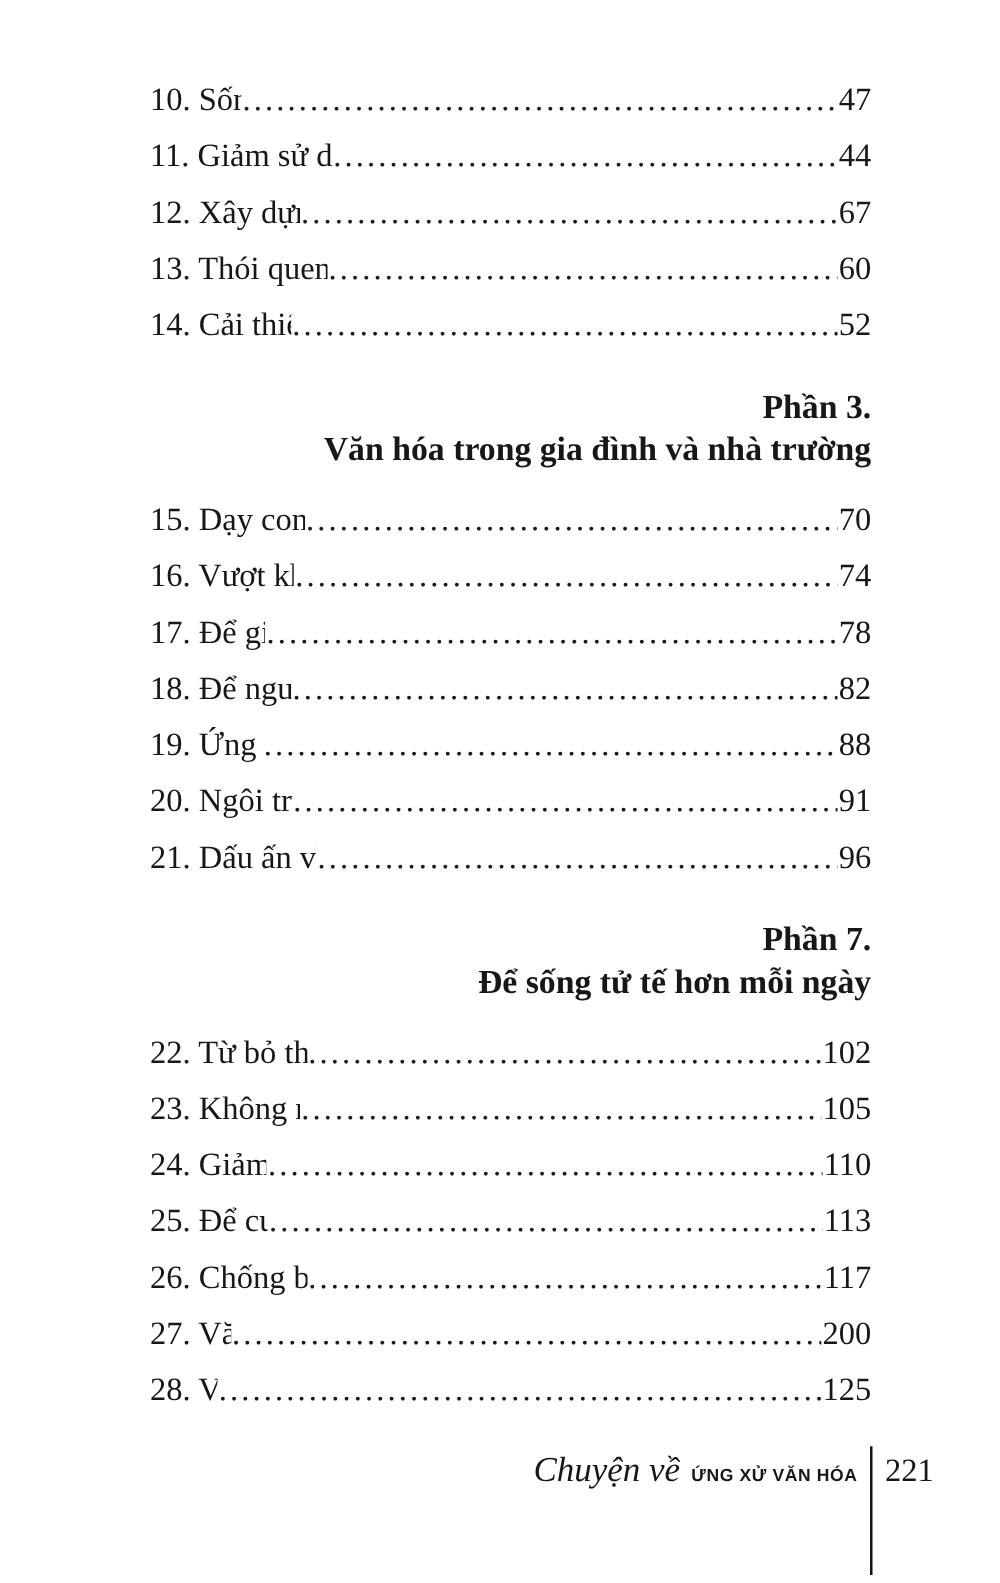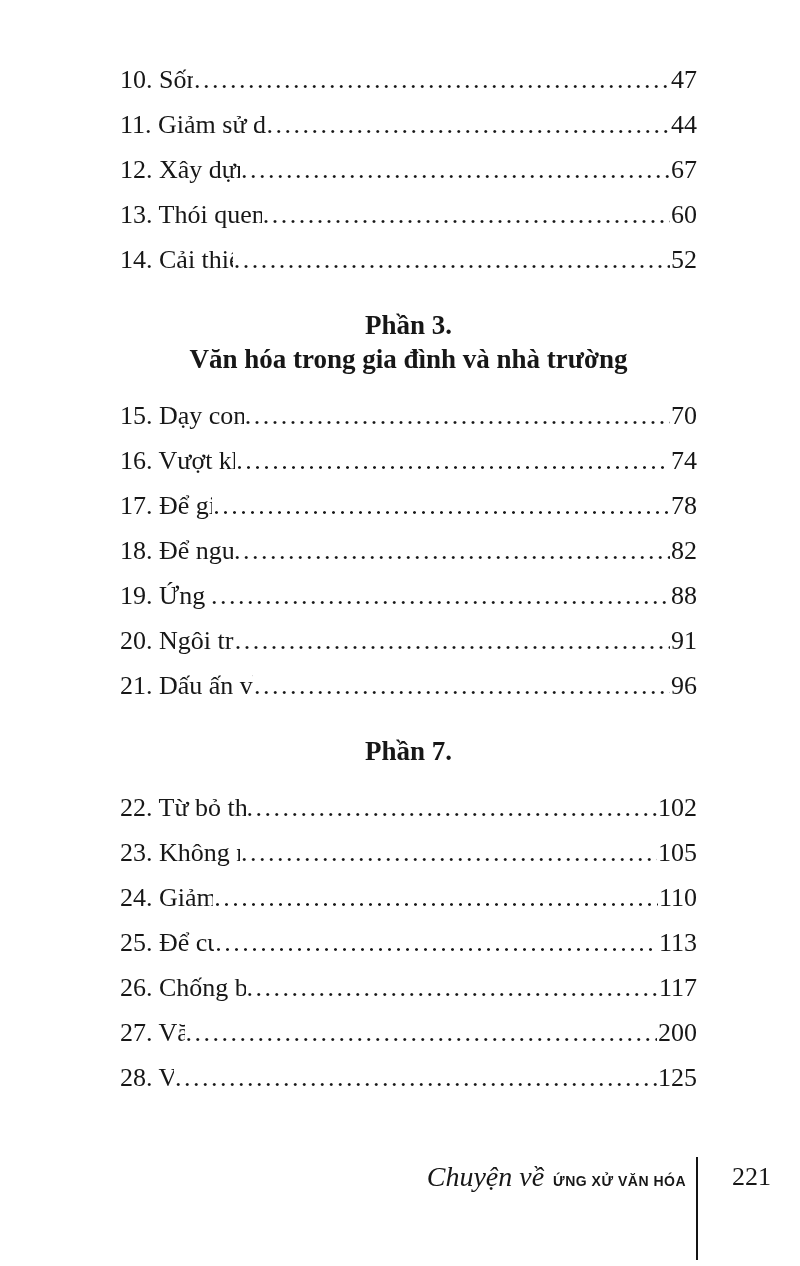--- a/index.html
+++ b/index.html
@@ -31,21 +31,21 @@
     white-space: nowrap;
     min-width: 10px;
     margin: 0 1px;
   }
   .toc-leader::after {
     content: "..........................................................................................................................................";
     letter-spacing: 2.5px;
   }
   .toc-page { flex: 0 0 auto; }
   .section-head {
-    text-align: center;
+    text-align: right;
     font-weight: bold;
     font-size: 27px;
     line-height: 34px;
     margin-top: 26px;
     margin-bottom: 17px;
   }
   .footer-title {
     position: absolute;
     top: 1160px;
     right: 114px;
@@ -65,21 +65,21 @@
     letter-spacing: 0.5px;
   }
   .footer-vline {
     position: absolute;
     left: 696px; top: 1157px;
     width: 2px; height: 103px;
     background: #141414;
   }
   .footer-page {
     position: absolute;
-    left: 732px; top: 1160px;
+    left: 708px; top: 1160px;
     font-size: 26px;
     line-height: 34px;
   }
 </style>
 </head>
 <body>
 
 <div class="toc">
 
   <div class="toc-row">
@@ -143,20 +143,21 @@
     <span class="toc-page">91</span>
   </div>
   <div class="toc-row">
     <span class="toc-label">21. Dấu ấn về trường Đảng và Hà Nội</span>
     <span class="toc-leader"></span>
     <span class="toc-page">96</span>
   </div>
 
   <div class="section-head">
     <div>Phần 7.</div>
+    <div>Để sống tử tế hơn mỗi ngày</div>
   </div>
   <div class="toc-row">
     <span class="toc-label">22. Từ bỏ thói quen nói tục, chửi thề</span>
     <span class="toc-leader"></span>
     <span class="toc-page">102</span>
   </div>
   <div class="toc-row">
     <span class="toc-label">23. Không nên lạm dụng rượu, bia</span>
     <span class="toc-leader"></span>
     <span class="toc-page">105</span>

